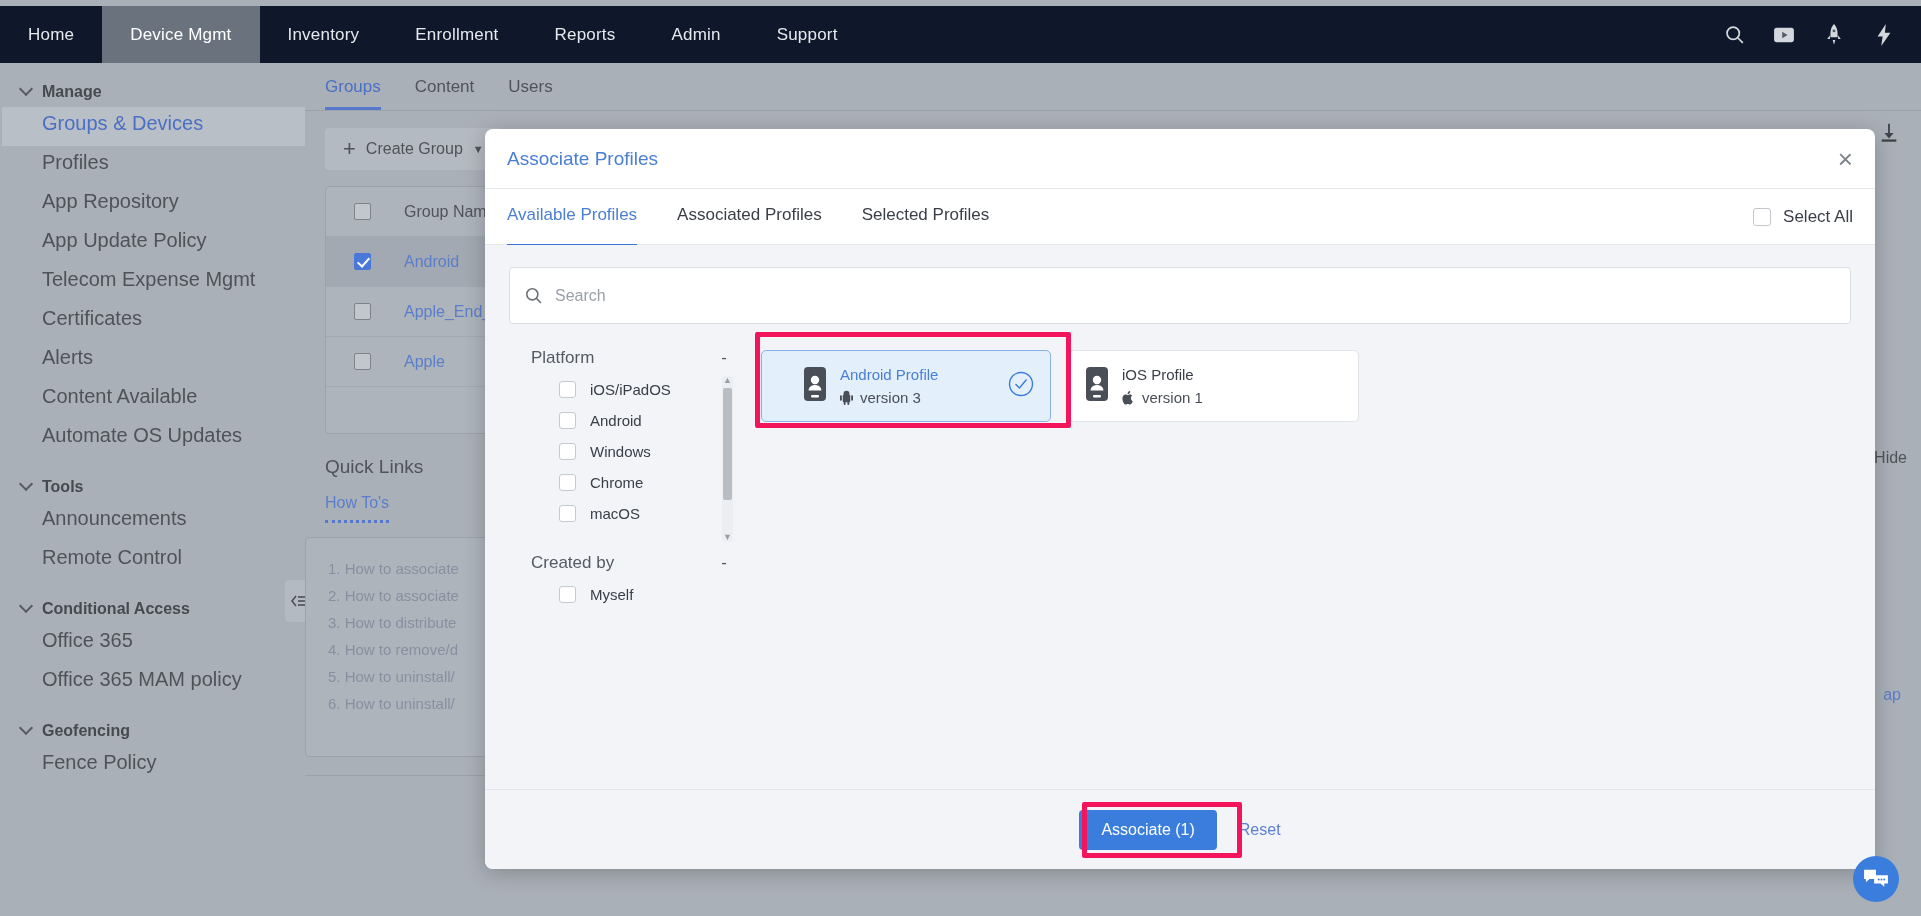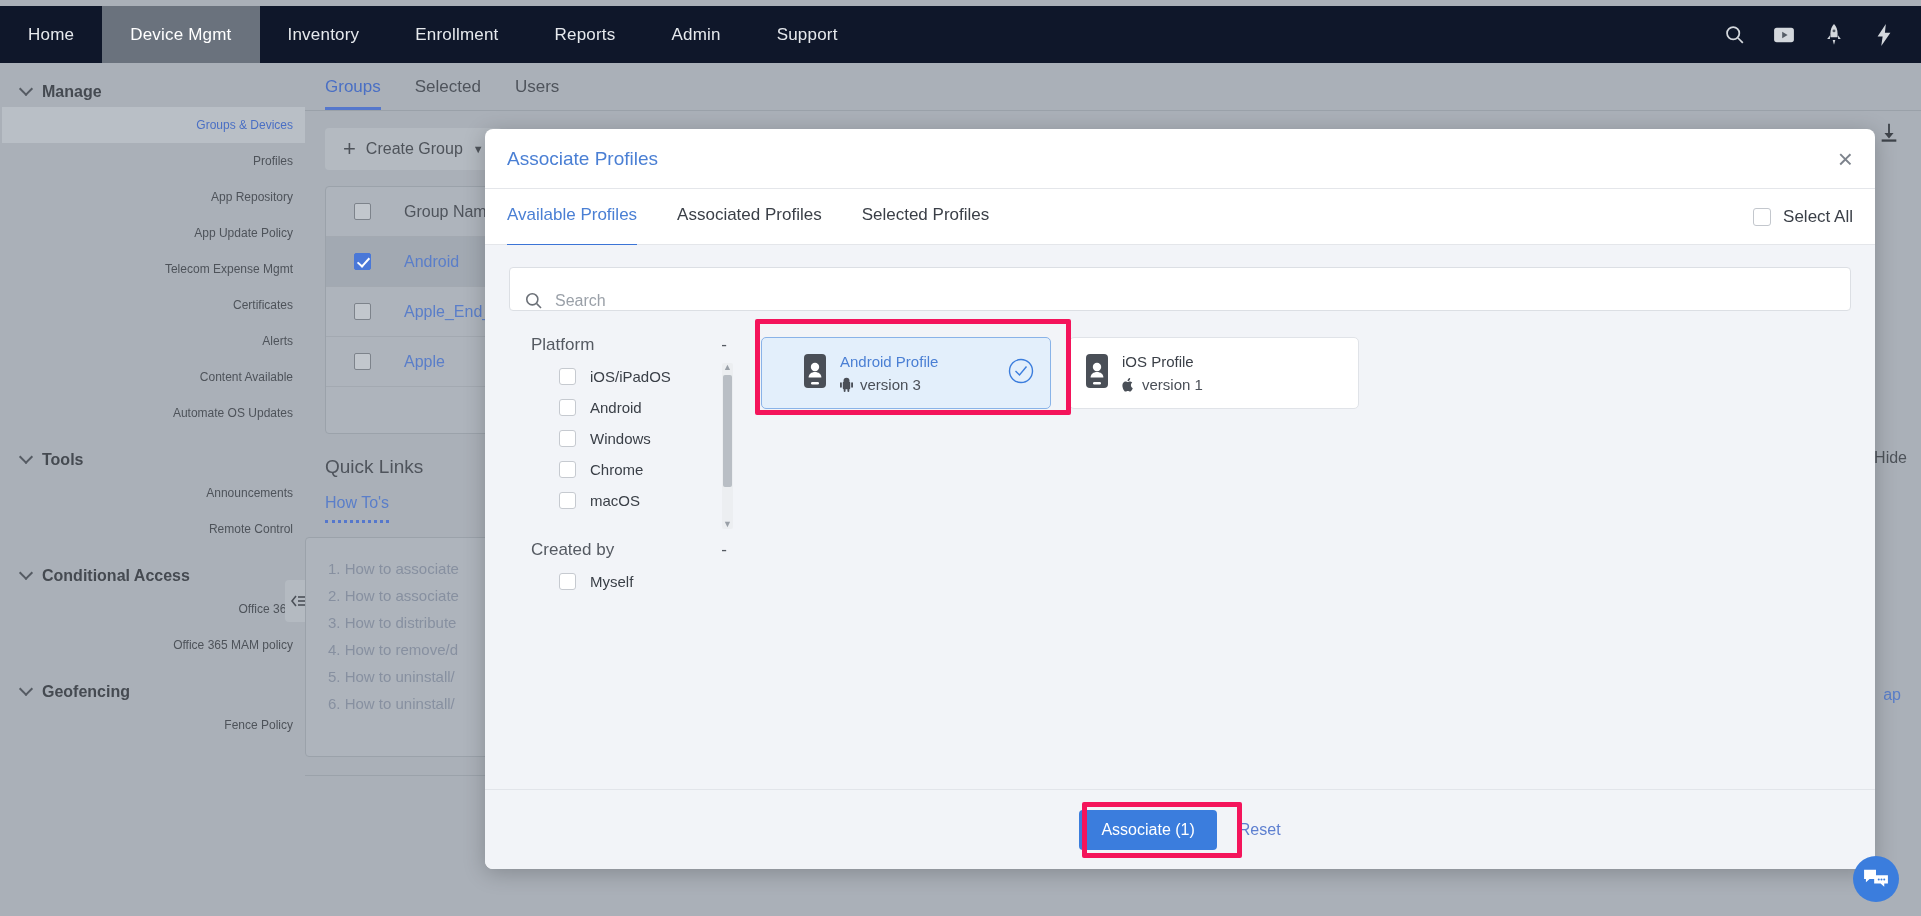--- a/index.html
+++ b/index.html
@@ -48,24 +48,23 @@
     cursor: pointer;
   }
   .chev { width: 12px; height: 12px; display: inline-block; }
   .chev::before {
     content: ""; display: block;
     width: 8px; height: 8px;
     border-right: 2px solid #555b63; border-bottom: 2px solid #555b63;
     transform: rotate(45deg); margin-left: 1px; margin-top: -2px;
   }
   .side-item {
-    padding: 11px 12px 11px 40px;
-    font-size: 12px; color: #4e535a; cursor: pointer;
+    padding: 5px 12px 11px 40px;
+    font-size: 20px; color: #4e535a; cursor: pointer;
     white-space: nowrap;
-    text-align: right;
   }
   .side-item.active { background: #b9bfc6; color: #4a6fc4; }
   #sidebar-collapse {
     position: absolute; left: 285px; top: 580px;
     width: 27px; height: 42px;
     background: #b4bac1; border-radius: 4px 0 0 4px;
     display: flex; align-items: center; justify-content: center;
     color: #4b5058; cursor: pointer;
   }
 
@@ -184,23 +183,23 @@
   .selall { display: flex; align-items: center; gap: 12px; font-size: 17px; color: #3a3f47; cursor: pointer; }
   .sqcb {
     width: 18px; height: 18px; border: 1px solid #c3c7cd; border-radius: 3px;
     background: #fff; flex: none;
   }
   #modal-body {
     flex: 1; background: #f2f4f8; overflow: hidden; position: relative;
     display: flex; flex-direction: column;
   }
   #searchbar {
-    margin: 22px 24px 0 24px; height: 44px; flex: none;
+    margin: 22px 24px 0 24px; height: 57px; flex: none;
     background: #fff; border: 1px solid #dcdfe4; border-radius: 4px;
-    display: flex; align-items: flex-end; gap: 12px; padding: 0 14px;
+    display: flex; align-items: center; gap: 12px; padding: 0 14px;
   }
   #searchbar input {
     border: none; outline: none; flex: 1;
     font-size: 16px; font-family: "Liberation Sans", sans-serif; color: #3a3f47;
     background: transparent;
   }
   #searchbar input::placeholder { color: #9aa0a8; }
   #body-cols { flex: 1; display: flex; overflow: hidden; }
   #filters { width: 240px; flex: none; padding: 24px 0 0 24px; position: relative; margin-left: 22px; }
   .filter-head {
@@ -358,21 +357,21 @@
       <polyline points="6,2 2,7 6,12"></polyline>
         <line x1="8" y1="3" x2="17" y2="3"></line>
         <line x1="8" y1="7" x2="17" y2="7"></line>
         <line x1="8" y1="11" x2="17" y2="11"></line>
     </svg>
   </div>
 
   <div id="main">
     <div id="content-tabs">
       <div class="ctab active">Groups</div>
-      <div class="ctab">Selected</div>
+      <div class="ctab">Content</div>
       <div class="ctab">Users</div>
     </div>
 
     <div id="create-group-btn">
       <span style="font-size:22px;line-height:1;">+</span>
       <span>Create Group</span>
       <span style="font-size:11px;">▼</span>
     </div>
 
     <div id="grouptable">

